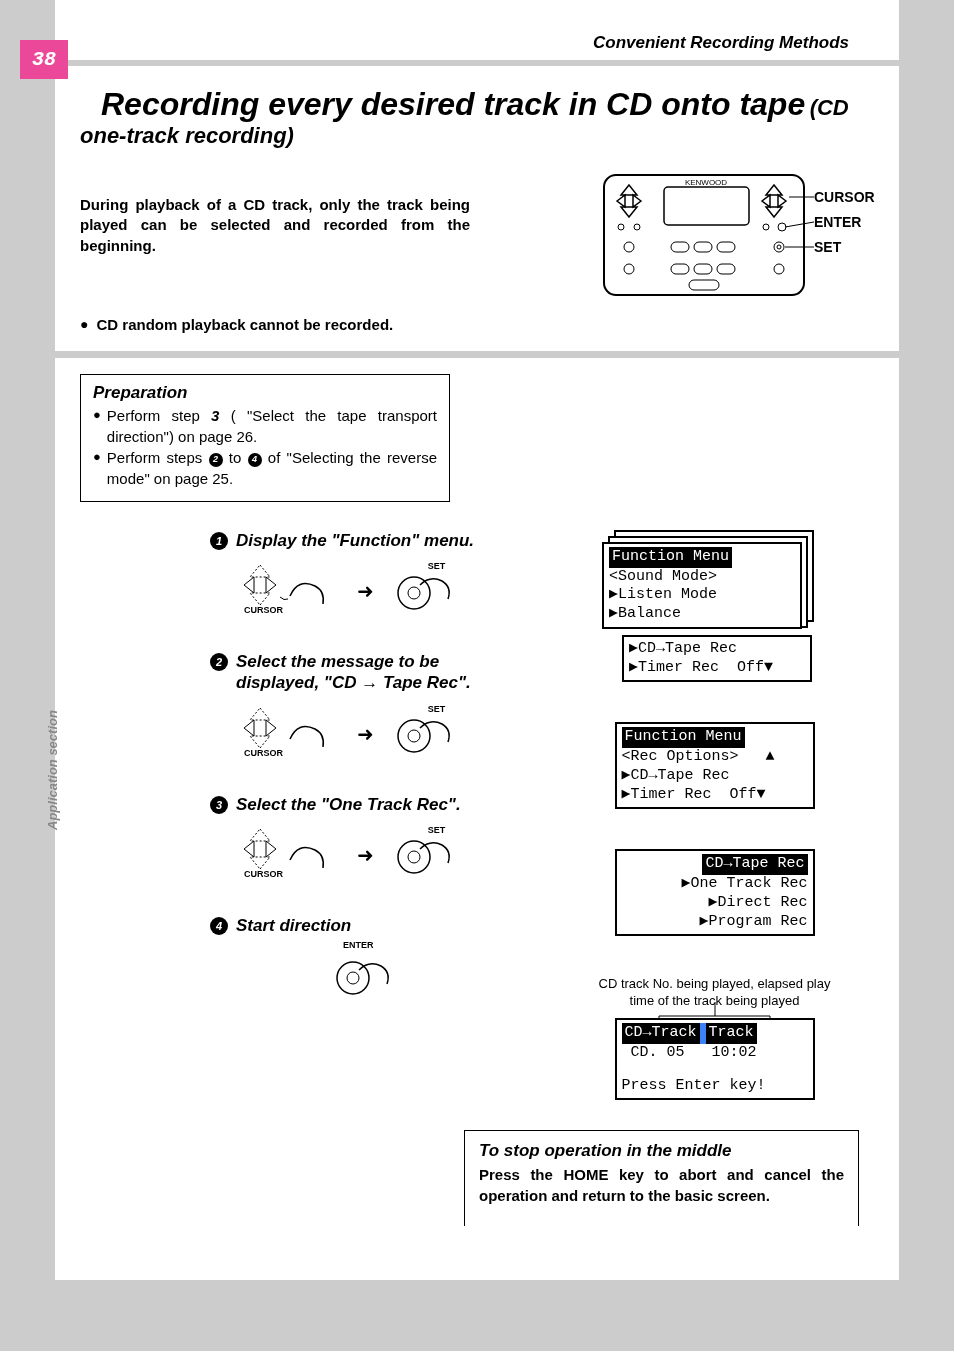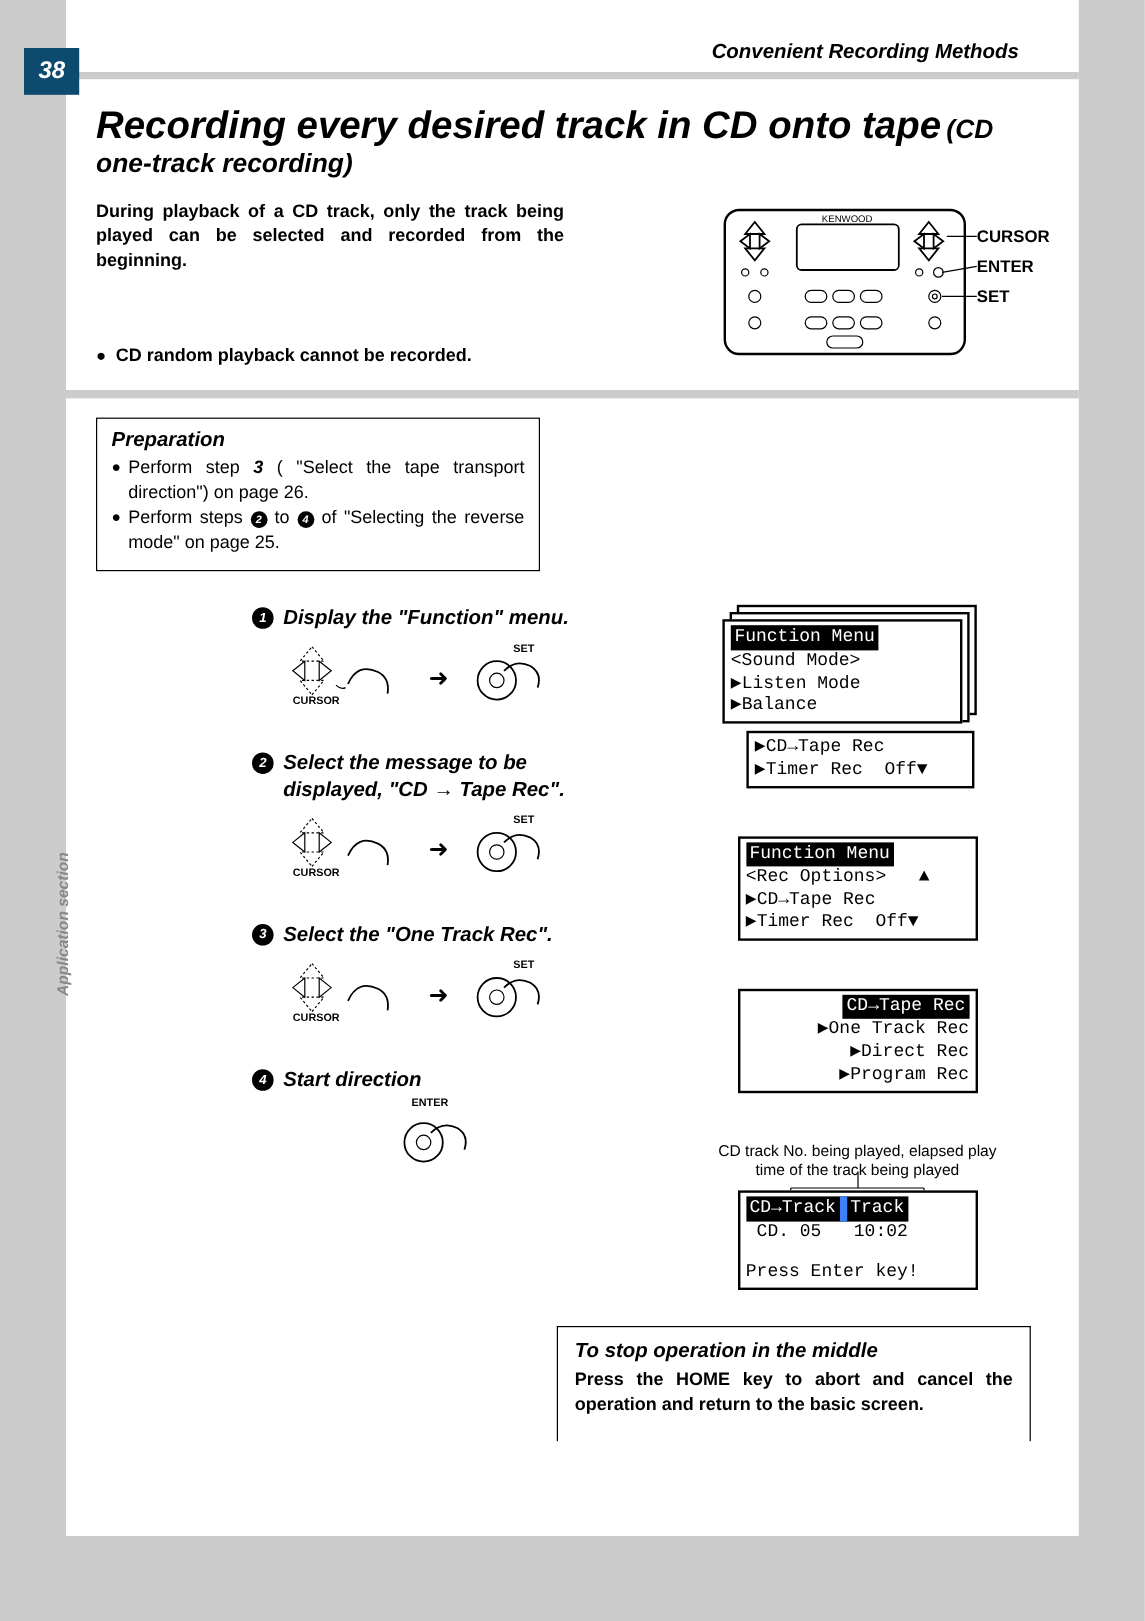--- a/index.html
+++ b/index.html
@@ -19,26 +19,27 @@
     background: #fff;
     margin: 0 55px 0 55px;
     padding: 25px 40px 30px 25px;
     position: relative;
     min-height: 1280px;
   }
   .page-num-tab {
     position: absolute;
     left: -35px;
     top: 40px;
-    background: #0c4a6e;
+    background: #ec4899;
     color: #fff;
     font-weight: bold;
     font-style: italic;
     font-size: 20px;
     padding: 8px 12px;
+    font-family: Liberation Mono, monospace;
   }
   .header-right {
     text-align: right;
     font-style: italic;
     font-weight: bold;
     font-size: 17px;
     padding-right: 10px;
     padding-top: 8px;
   }
   .hr-thick {
@@ -48,37 +49,39 @@
     border: none;
   }
   .title-row {
     margin: 8px 0 18px 0;
   }
   .main-title {
     font-style: italic;
     font-weight: bold;
     font-size: 32px;
     display: inline;
+    margin-left: 21px;
   }
   .sub-title {
     font-style: italic;
     font-weight: bold;
     font-size: 22px;
   }
   .intro-block {
     display: flex;
     gap: 40px;
     align-items: flex-start;
   }
   .intro-text {
     width: 390px;
     font-weight: bold;
     font-size: 15px;
     line-height: 1.35;
     text-align: justify;
+    margin-top: 28px;
   }
   .bullet-row {
     display: flex;
     gap: 8px;
     font-weight: bold;
     font-size: 15px;
     margin-top: 60px;
   }
   .bullet-row span.dot { font-size: 14px; line-height: 1.2; }
   .remote-box {

